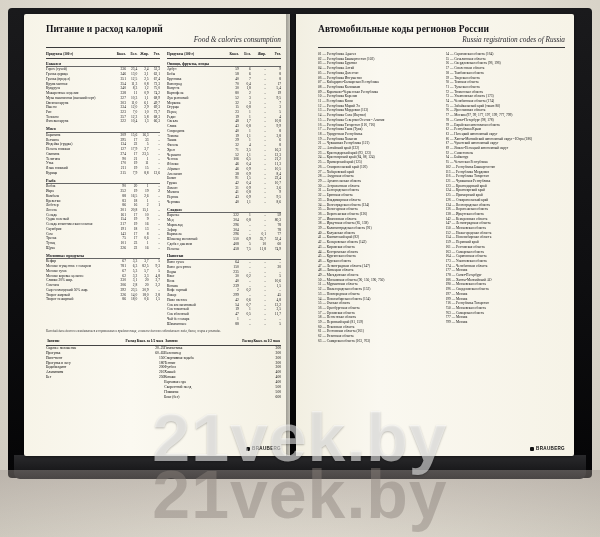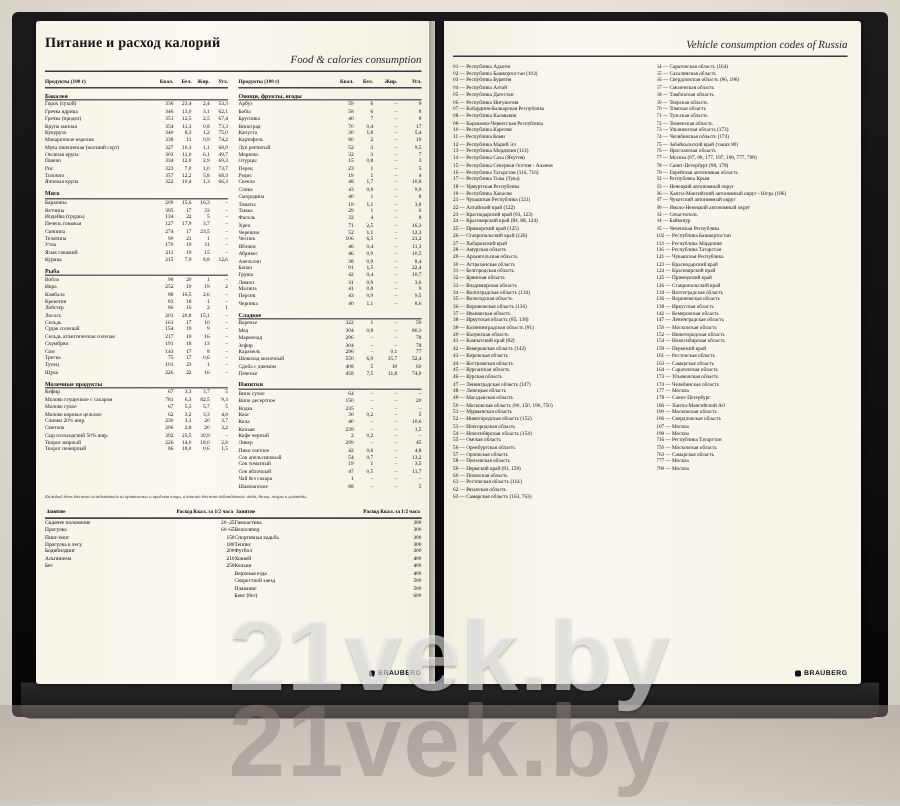--- a/index.html
+++ b/index.html
@@ -32,21 +32,21 @@
     box-shadow:0 1px 3px rgba(0,0,0,.5);
     overflow:hidden;
   }
   .page-left{left:24px;width:266px;border-radius:2px 0 0 2px;}
   .page-right{left:296px;width:278px;border-radius:0 2px 2px 0;
     background:linear-gradient(90deg,#f2efe2 0%,#faf8f0 30%,#f6f3e7 100%);}
   .gutter{
     position:absolute;left:286px;top:14px;width:14px;height:442px;
     background:linear-gradient(90deg,rgba(0,0,0,.35),rgba(0,0,0,.10) 45%,rgba(0,0,0,.30));
   }
-  .pad{padding:10px 9px 6px 6px;}
+  .pad{padding:10px 9px 6px 22px;}
 
   h1.title{
     font-size:9.5px;margin:0;font-weight:bold;color:#15151a;letter-spacing:.1px;
   }
   .subtitle{
     font-size:7.3px;margin:1px 0 0 0;color:#2a2a30;font-style:italic;text-align:right;
   }
   .rule{height:1px;background:#3a3a3a;margin:3px 0 4px 0;}
 
   
@@ -918,21 +918,22 @@
         </table>
       </div>
     </div>
     <div class="brand"><span class="sq"></span><span>BRAUBERG</span></div>
   </div>
 
   <div class="gutter"></div>
 
   <div class="page page-right">
     <div class="pad">
-      <div class="subtitle">Vehicle consumption codes of Russia</div>
+      <h1 class="title">Автомобильные коды регионов России</h1>
+      <div class="subtitle">Russia registration codes of Russia</div>
       <div class="rule"></div>
       <div class="reg">
         <div class="regcol">
             <div>01 — Республика Адыгея</div>
             <div>02 — Республика Башкортостан (102)</div>
             <div>03 — Республика Бурятия</div>
             <div>04 — Республика Алтай</div>
             <div>05 — Республика Дагестан</div>
             <div>06 — Республика Ингушетия</div>
             <div>07 — Кабардино-Балкарская Республика</div>

